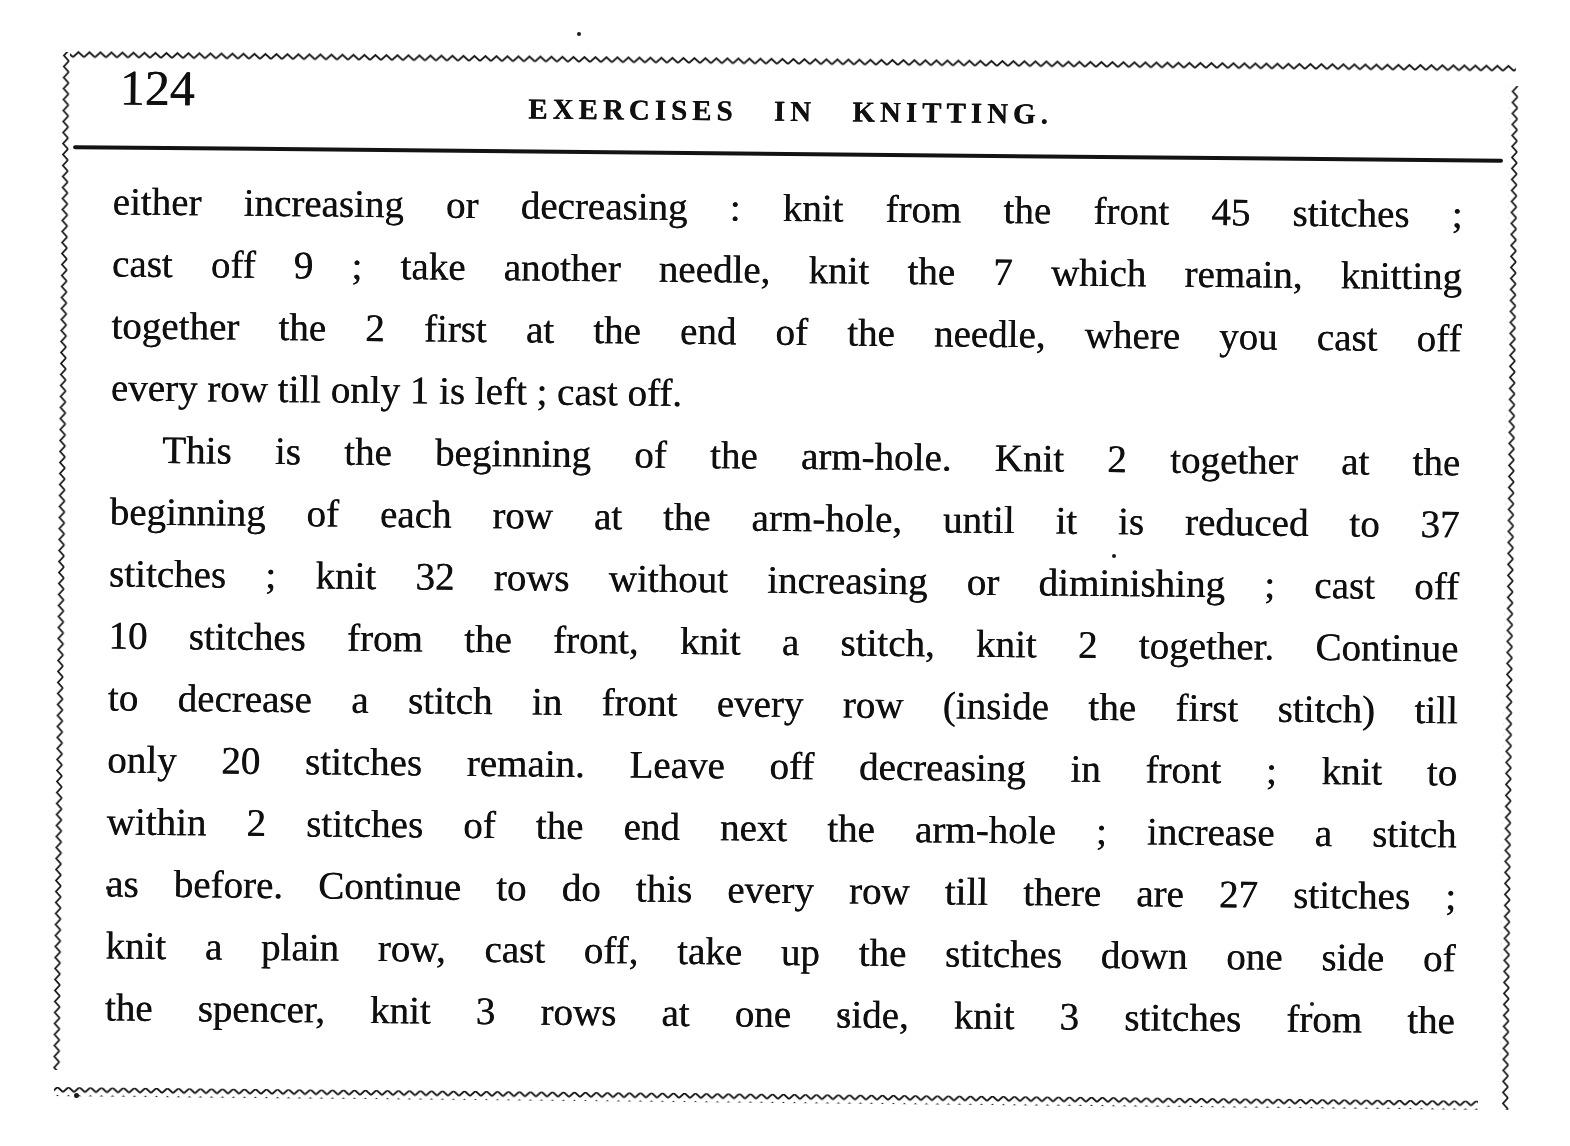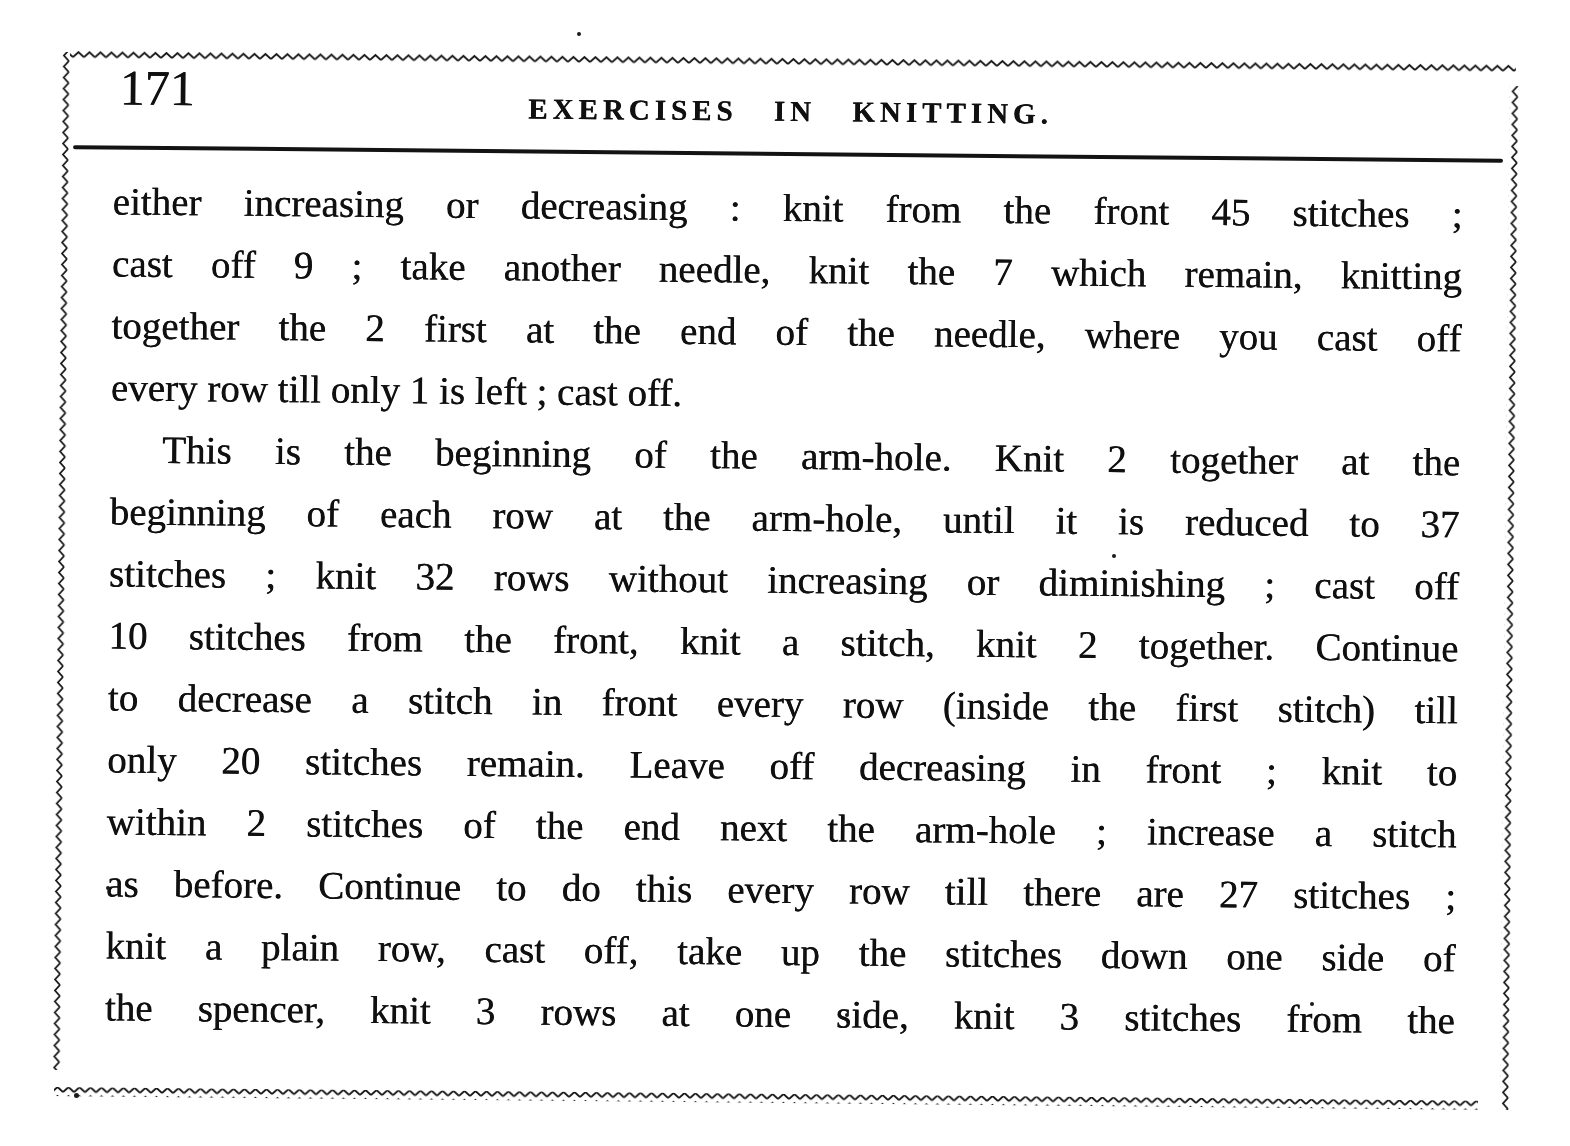--- a/index.html
+++ b/index.html
@@ -98,21 +98,21 @@
       <pattern id="zzv" width="9" height="11" patternUnits="userSpaceOnUse">
         <path d="M7 0 L2 5.5 L7 11" fill="none" stroke="#161616" stroke-width="1.8"></path>
       </pattern>
     </defs>
     <rect x="8" y="0" width="1446" height="9" fill="url(#zzh)"></rect>
     <rect x="2" y="1037" width="1424" height="9" fill="url(#zzh)"></rect>
     <rect x="0" y="2" width="9" height="1018" fill="url(#zzv)"></rect>
     <rect x="1448" y="22" width="9" height="1024" fill="url(#zzv)"></rect>
   </svg>
 
-  <div class="page-number">171</div>
+  <div class="page-number">124</div>
 
   <div class="running-title">EXERCISES IN KNITTING.</div>
 
   <div class="header-rule"></div>
 
   <div class="body-text">
     <div class="text-line">either increasing or decreasing : knit from the front 45 stitches ;</div>
     <div class="text-line">cast off 9 ; take another needle, knit the 7 which remain, knitting</div>
     <div class="text-line">together the 2 first at the end of the needle, where you cast off</div>
     <div class="text-line para-end">every row till only 1 is left ; cast off.</div>

